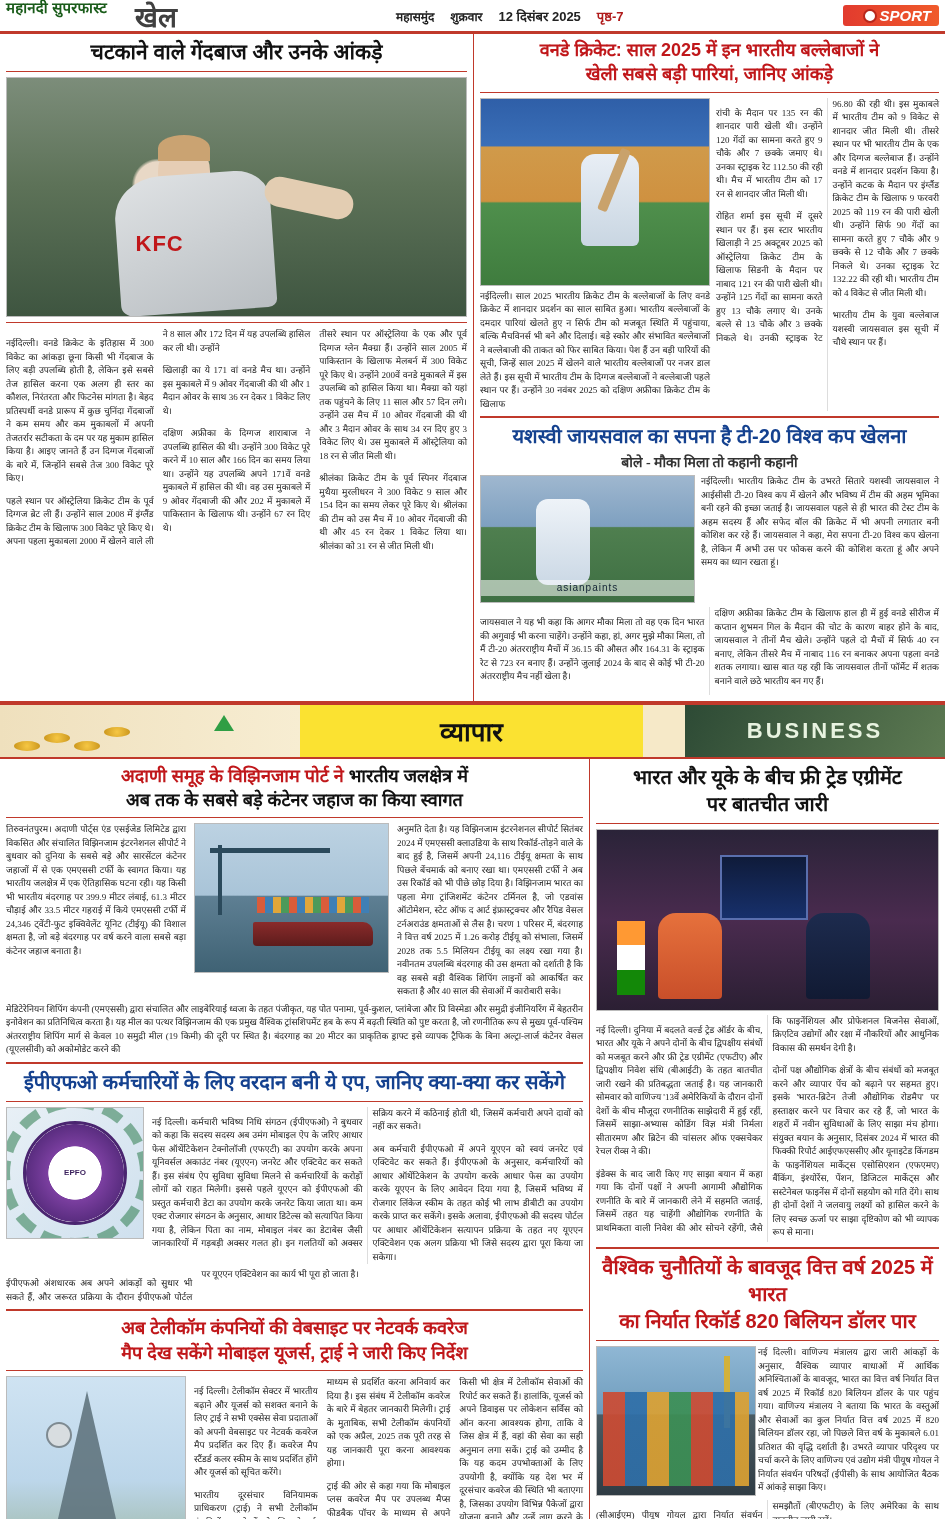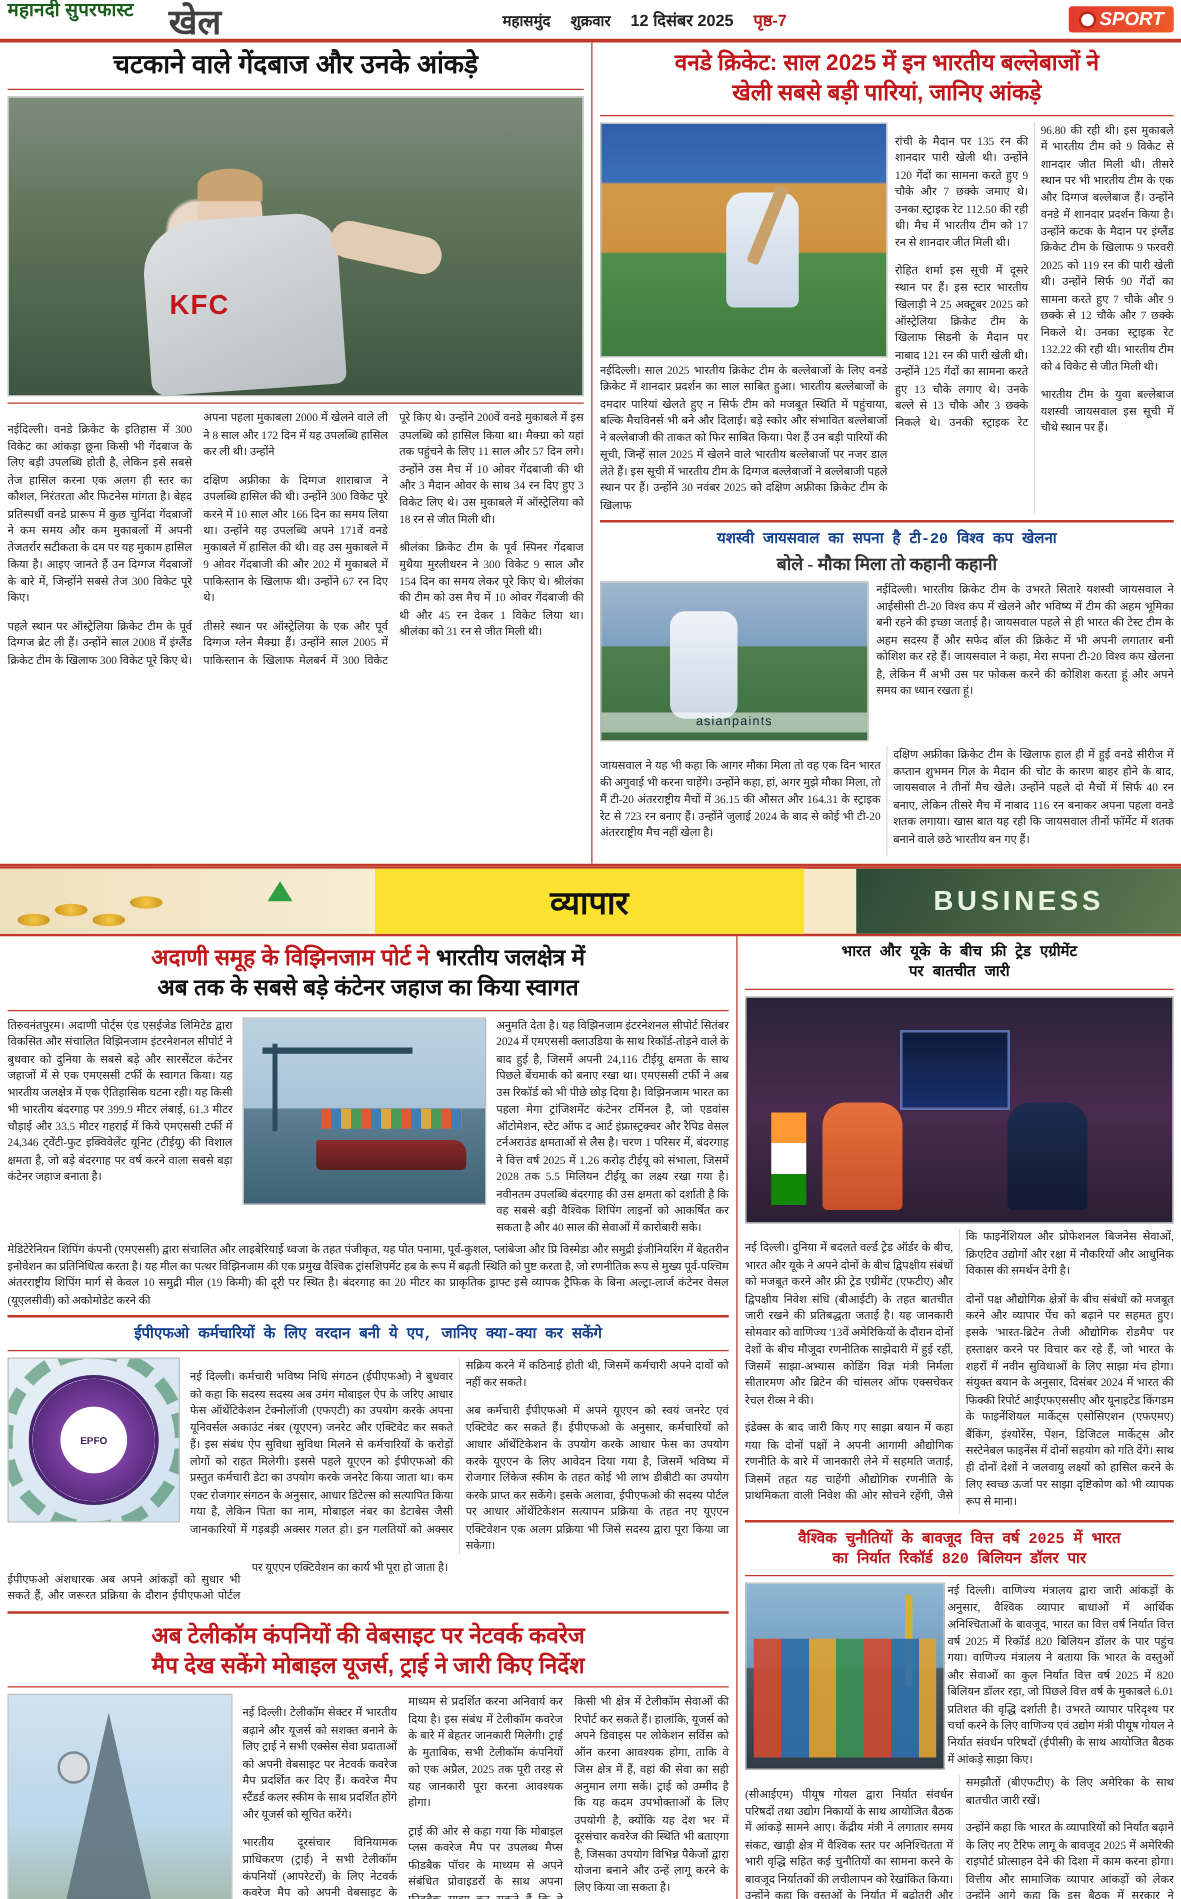--- a/index.html
+++ b/index.html
@@ -47,21 +47,21 @@
     font-size: 12px;
     font-weight: bold;
     color: #222;
   }
   .mh-date { font-size: 13px; }
   .mh-page { font-size: 13px; font-weight: bold; color:#b01b1b; }
   .mh-logo {
     display:flex; align-items:center; gap:3px;
     background: linear-gradient(90deg,#e23b2e,#f05a2a);
     color:#fff; font-weight:bold; font-size:15px;
-    padding: 2px 8px 2px 8px;
+    padding: 2px 8px 2px 20px;
     border-radius: 3px;
     font-style: italic;
   }
   .mh-logo .ball {
     width:14px;height:14px;border-radius:50%;
     background:#fff;border:2px solid #b8271b;display:inline-block;
   }
 
   
   .sports-wrap { display:flex; border-bottom: 2px solid #c0392b; }
@@ -69,21 +69,21 @@
   .col-right { width: 471px; padding: 4px 6px 6px 6px; }
 
   .headline {
     text-align:center;
     font-weight:bold;
     line-height:1.35;
     color:#111;
   }
   .hl-xl { font-size: 21px; }
   .hl-l { font-size: 18px; }
-  .hl-m { font-size: 12px; font-family: Liberation Mono, monospace; }
+  .hl-m { font-size: 20px; }
   .hl-red { color:#c0171a; }
   .hl-blue { color:#14418f; }
 
   .rule-thin { border-top:1px solid #c0392b; margin:5px 0; }
   .rule-thick { border-top:2px solid #c0392b; margin:5px 0; }
 
   .photo {
     width:100%;
     position:relative;
     overflow:hidden;
@@ -316,20 +316,21 @@
         <div class="jersey"></div>
         <div class="arm"></div>
         <div class="kfc">KFC</div>
       </div>
 
       <div class="rule-thin"></div>
 
       <div class="textcols3 body-text">
         <p>नईदिल्ली। वनडे क्रिकेट के इतिहास में 300 विकेट का आंकड़ा छूना किसी भी गेंदबाज के लिए बड़ी उपलब्धि होती है, लेकिन इसे सबसे तेज हासिल करना एक अलग ही स्तर का कौशल, निरंतरता और फिटनेस मांगता है। बेहद प्रतिस्पर्धी वनडे प्रारूप में कुछ चुनिंदा गेंदबाजों ने कम समय और कम मुकाबलों में अपनी तेजतर्रार सटीकता के दम पर यह मुकाम हासिल किया है। आइए जानते हैं उन दिग्गज गेंदबाजों के बारे में, जिन्होंने सबसे तेज 300 विकेट पूरे किए।</p>
         <p>पहले स्थान पर ऑस्ट्रेलिया क्रिकेट टीम के पूर्व दिग्गज ब्रेट ली हैं। उन्होंने साल 2008 में इंग्लैंड क्रिकेट टीम के खिलाफ 300 विकेट पूरे किए थे। अपना पहला मुकाबला 2000 में खेलने वाले ली ने 8 साल और 172 दिन में यह उपलब्धि हासिल कर ली थी। उन्होंने</p>
+        <p>खिलाड़ी का ये 171 वां वनडे मैच था। उन्होंने इस मुकाबले में 9 ओवर गेंदबाजी की थी और 1 मैदान ओवर के साथ 36 रन देकर 1 विकेट लिए थे।</p>
         <p>दक्षिण अफ्रीका के दिग्गज शाराबाज ने उपलब्धि हासिल की थी। उन्होंने 300 विकेट पूरे करने में 10 साल और 166 दिन का समय लिया था। उन्होंने यह उपलब्धि अपने 171वें वनडे मुकाबले में हासिल की थी। वह उस मुकाबले में 9 ओवर गेंदबाजी की और 202 में मुकाबले में पाकिस्तान के खिलाफ थी। उन्होंने 67 रन दिए थे।</p>
         <p>तीसरे स्थान पर ऑस्ट्रेलिया के एक और पूर्व दिग्गज ग्लेन मैक्ग्रा हैं। उन्होंने साल 2005 में पाकिस्तान के खिलाफ मेलबर्न में 300 विकेट पूरे किए थे। उन्होंने 200वें वनडे मुकाबले में इस उपलब्धि को हासिल किया था। मैक्ग्रा को यहां तक पहुंचने के लिए 11 साल और 57 दिन लगे। उन्होंने उस मैच में 10 ओवर गेंदबाजी की थी और 3 मैदान ओवर के साथ 34 रन दिए हुए 3 विकेट लिए थे। उस मुकाबले में ऑस्ट्रेलिया को 18 रन से जीत मिली थी।</p>
         <p>श्रीलंका क्रिकेट टीम के पूर्व स्पिनर गेंदबाज मुथैया मुरलीधरन ने 300 विकेट 9 साल और 154 दिन का समय लेकर पूरे किए थे। श्रीलंका की टीम को उस मैच में 10 ओवर गेंदबाजी की थी और 45 रन देकर 1 विकेट लिया था। श्रीलंका को 31 रन से जीत मिली थी।</p>
       </div>
     </div>
 
     <div class="col-right">
 
       <div class="headline hl-l hl-red">वनडे क्रिकेट: साल 2025 में इन भारतीय बल्लेबाजों ने</div>
       <div class="headline hl-l hl-red">खेली सबसे बड़ी पारियां, जानिए आंकड़े</div>

